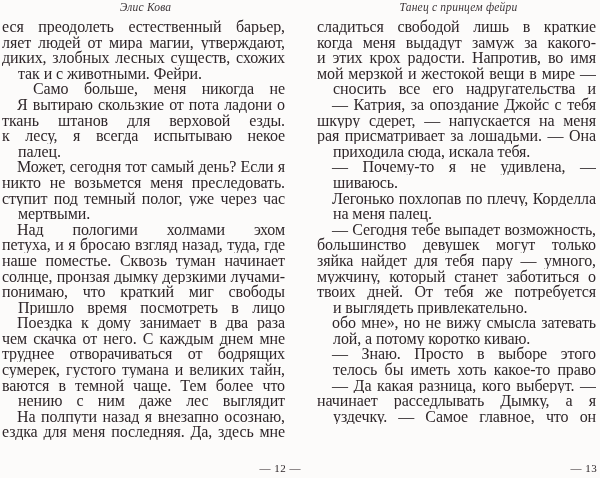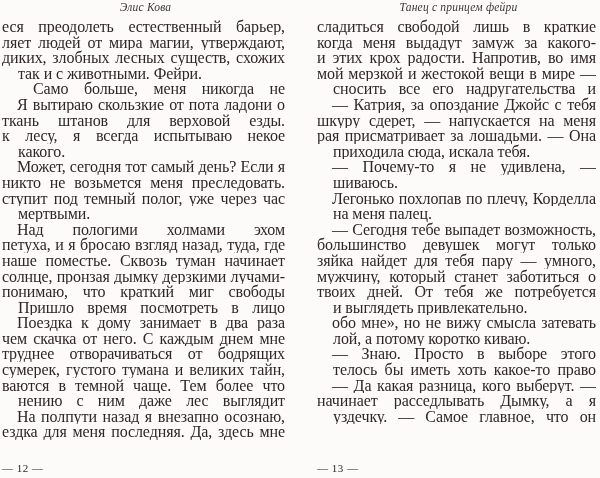--- a/index.html
+++ b/index.html
@@ -54,23 +54,23 @@
   }
   .line.endline {
     text-align-last: left;
     margin-left: 16px;
     -moz-text-align-last: left;
   }
   .para.indent .line:first-child { text-indent: 15px; }
   .folio {
     position: absolute;
     top: 462px;
-    left: 0;
+    left: 16px;
     width: 100%;
-    text-align: left;
+    text-align: right;
     font-size: 11px;
     letter-spacing: 0.5px;
     color: var(--ink, #2e2629);
   }
 </style>
 </head>
 <body style="background: rgb(252, 251, 250);">
 
 <div class="spread" style="--bg: #fcfbfa; --ink: #2e2629; --head: #3c3538;">
 
@@ -83,21 +83,21 @@
           <div class="line">диких, злобных лесных существ, схожих как с людьми,</div>
           <div class="line endline">так и с животными. Фейри.</div>
         </div>
         <div class="para indent">
           <div class="line endline">Само больше, меня никогда не пускали в лес.</div>
         </div>
         <div class="para indent">
           <div class="line">Я вытираю скользкие от пота ладони о плотную</div>
           <div class="line">ткань штанов для верховой езды. Находясь так близко</div>
           <div class="line">к лесу, я всегда испытываю некое смутное предвку-</div>
-          <div class="line endline">какого.</div>
+          <div class="line endline">палец.</div>
         </div>
         <div class="para indent">
           <div class="line">Может, сегодня тот самый день? Если я убегу в лес,</div>
           <div class="line">никто не возьмется меня преследовать. Ведь все, кто</div>
           <div class="line">ступит под темный полог, уже через час считаются</div>
           <div class="line endline">мертвыми.</div>
         </div>
         <div class="para indent">
           <div class="line">Над пологими холмами эхом разносится резкий крик</div>
           <div class="line">петуха, и я бросаю взгляд назад, туда, где находится</div>

